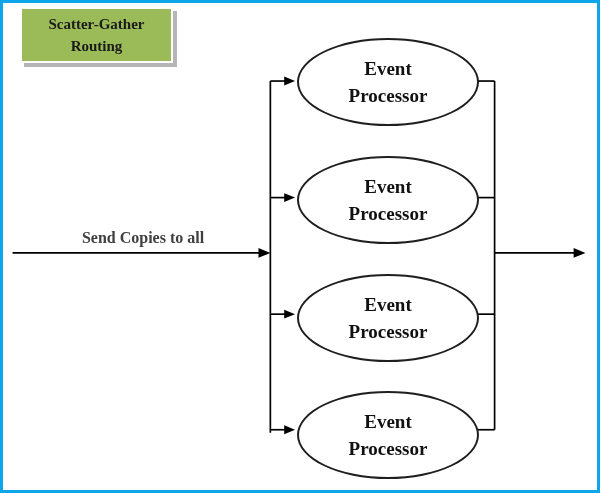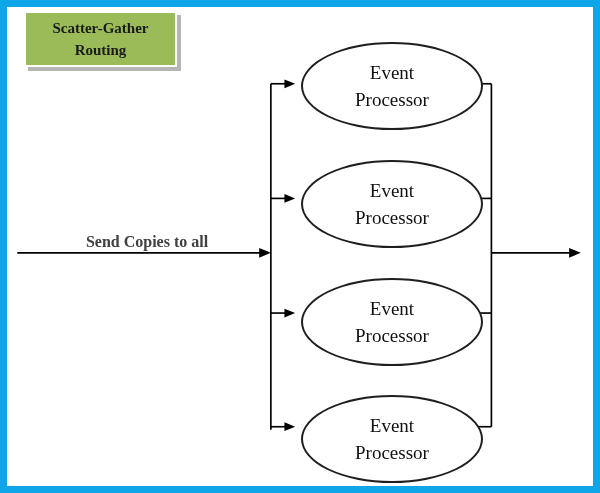--- a/index.html
+++ b/index.html
@@ -1,21 +1,21 @@
 <!DOCTYPE html>
 <html><head>
 <meta charset="utf-8">
 <style>
   html,body{margin:0;padding:0;background:#ffffff;}
   .canvas{
     position:relative;
     width:600px;height:493px;
     box-sizing:border-box;
     background:#ffffff;
-    border:7px solid #0ea5e9;
+    border:3px solid #0ea5e9;
     font-family:"Liberation Serif","DejaVu Serif",serif;
     overflow:hidden;
   }
   .wires{position:absolute;left:0;top:0;width:100%;height:100%;}
   .title-box{
     position:absolute;left:17px;top:4px;width:153px;height:56px;
     box-sizing:border-box;
     background:#9bbb59;
     border:2px solid #ffffff;
     box-shadow:4px 4px 0 0 #b5b5b5;
@@ -29,21 +29,21 @@
     font-weight:bold;font-size:16px;color:#404040;
   }
   .ellipse{
     position:absolute;width:182px;height:88px;left:294px;
     box-sizing:border-box;
     border:2px solid #1f1f1f;
     border-radius:50%;
     background:#ffffff;
     display:flex;flex-direction:column;align-items:center;justify-content:center;
     text-align:center;
-    font-weight:normal;font-size:19px;line-height:27px;color:#111111;
+    font-weight:bold;font-size:19px;line-height:27px;color:#111111;
   }
   .ellipse.e1{top:35px;}
   .ellipse.e2{top:153px;}
   .ellipse.e3{top:271px;}
   .ellipse.e4{top:388px;}
 </style>
 </head>
 <body>
 
 <div class="canvas">

